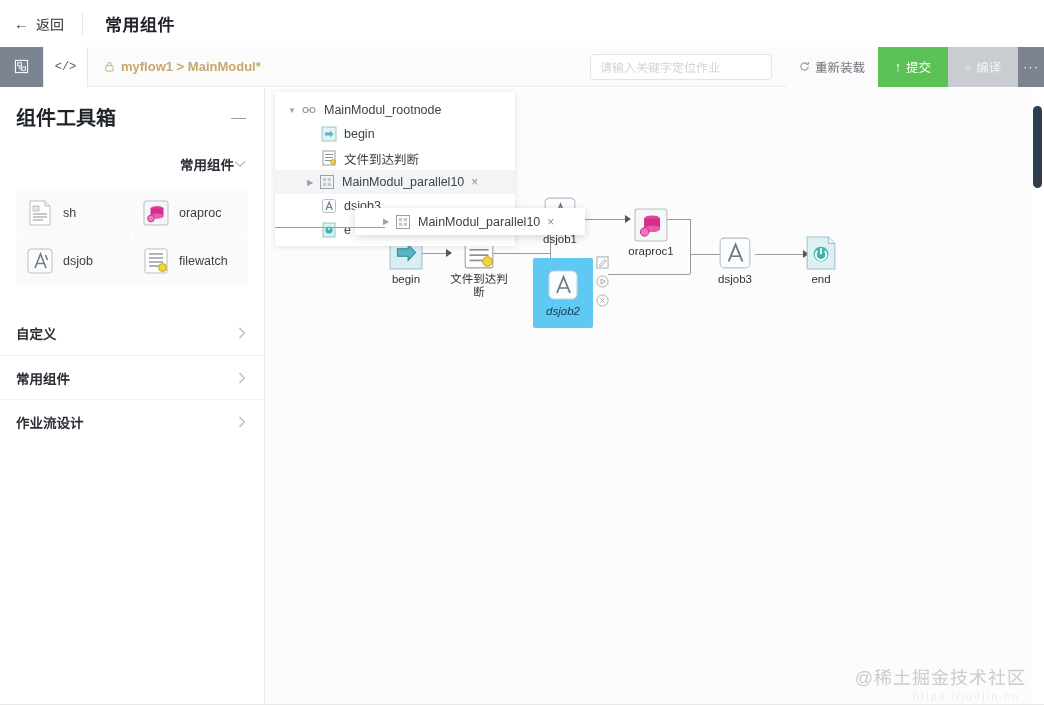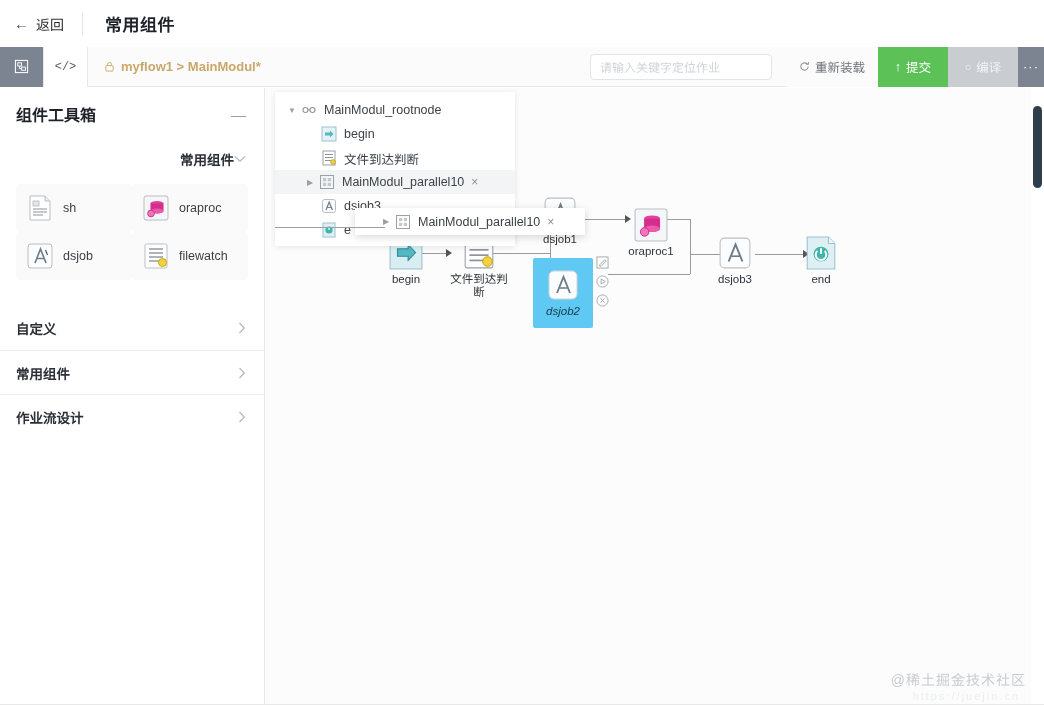--- a/index.html
+++ b/index.html
@@ -77,21 +77,21 @@
 
   
   .leftpanel {
     position: absolute; left: 0; top: 88px; width: 265px; height: 617px;
     background: #ffffff; border-right: 1px solid #e8e8e8;
   }
   .panel-head {
     display: flex; align-items: center; justify-content: space-between;
     padding: 14px 18px 0 16px;
   }
-  .panel-head h3 { margin: 0; font-size: 16px; color: #1f2329; font-weight: 700; }
+  .panel-head h3 { margin: 0; font-size: 20px; color: #1f2329; font-weight: 700; }
   .minus { color: #9aa0a6; font-size: 15px; cursor: pointer; line-height: 1; }
   .group-head {
     display: flex; align-items: center; justify-content: flex-end;
     padding: 0 18px 0 16px; height: 42px; margin-top: 12px; cursor: pointer;
   }
   .group-head span.t { font-size: 13.5px; color: #2b2f36; font-weight: 700; }
   .chev { color: #b6bbc2; font-size: 11px; }
   .comp-grid {
     display: grid; grid-template-columns: 1fr 1fr; gap: 0;
     padding: 4px 16px 0 16px;
@@ -175,21 +175,21 @@
     position: absolute; right: 0; top: 88px; width: 13px; height: 617px;
     background: #ffffff; cursor: pointer;
   }
   .scrollbar-thumb {
     position: absolute; right: 2px; top: 18px; width: 9px; height: 82px;
     background: #2f3e4d; border-radius: 5px; cursor: grab;
   }
 
   .watermark {
     position: absolute; right: 18px; bottom: 16px;
-    font-size: 14px; color: #c9ccd0; letter-spacing: 1px; user-select: none;
+    font-size: 18px; color: #c9ccd0; letter-spacing: 1px; user-select: none;
   }
   .wm-sub {
     position: absolute; right: 24px; bottom: 3px;
     font-size: 11px; color: #eaedf0; letter-spacing: 2px; user-select: none;
   }
   .bottom-rule {
     position: absolute; left: 0; bottom: 0; width: 1044px; height: 1px; background: #e8e8e8;
   }
 </style>
 </head>

